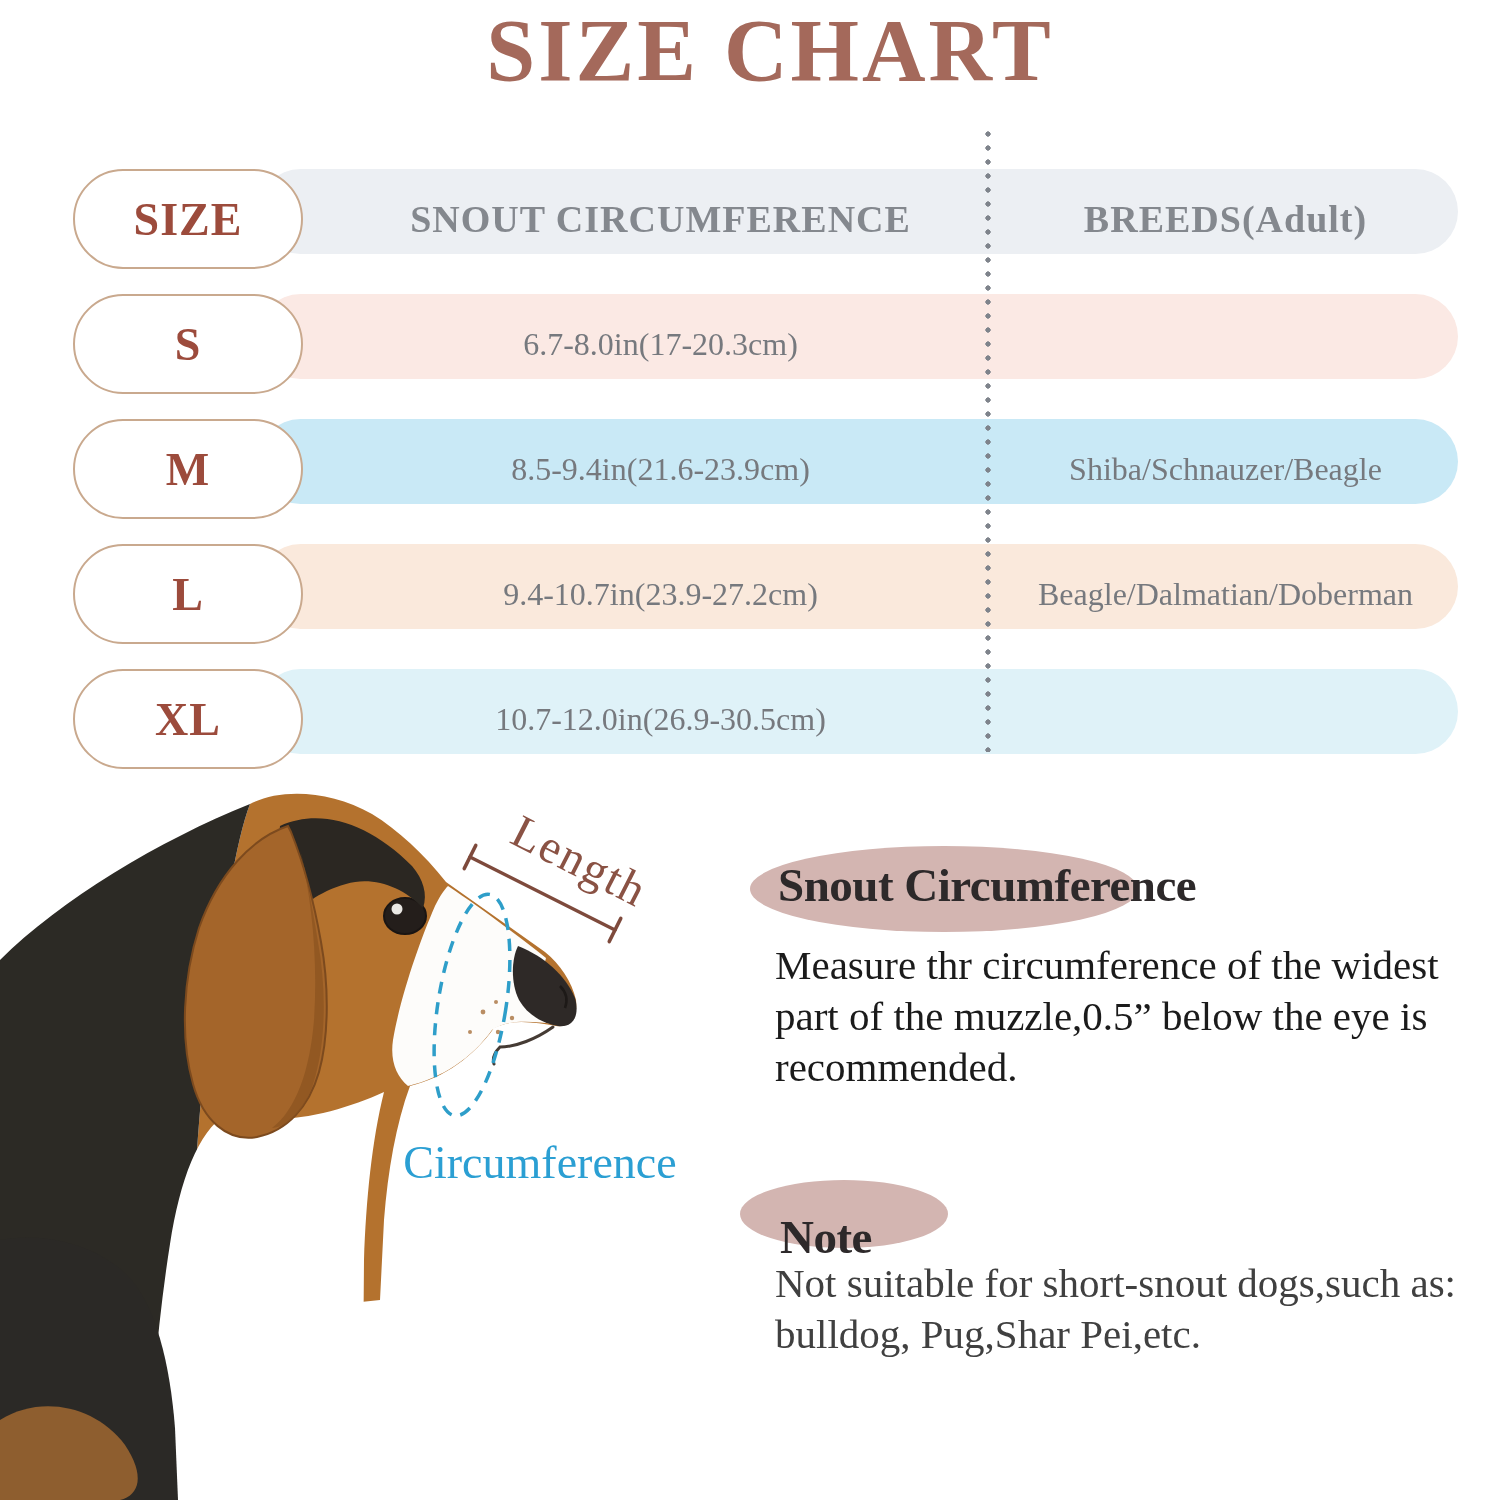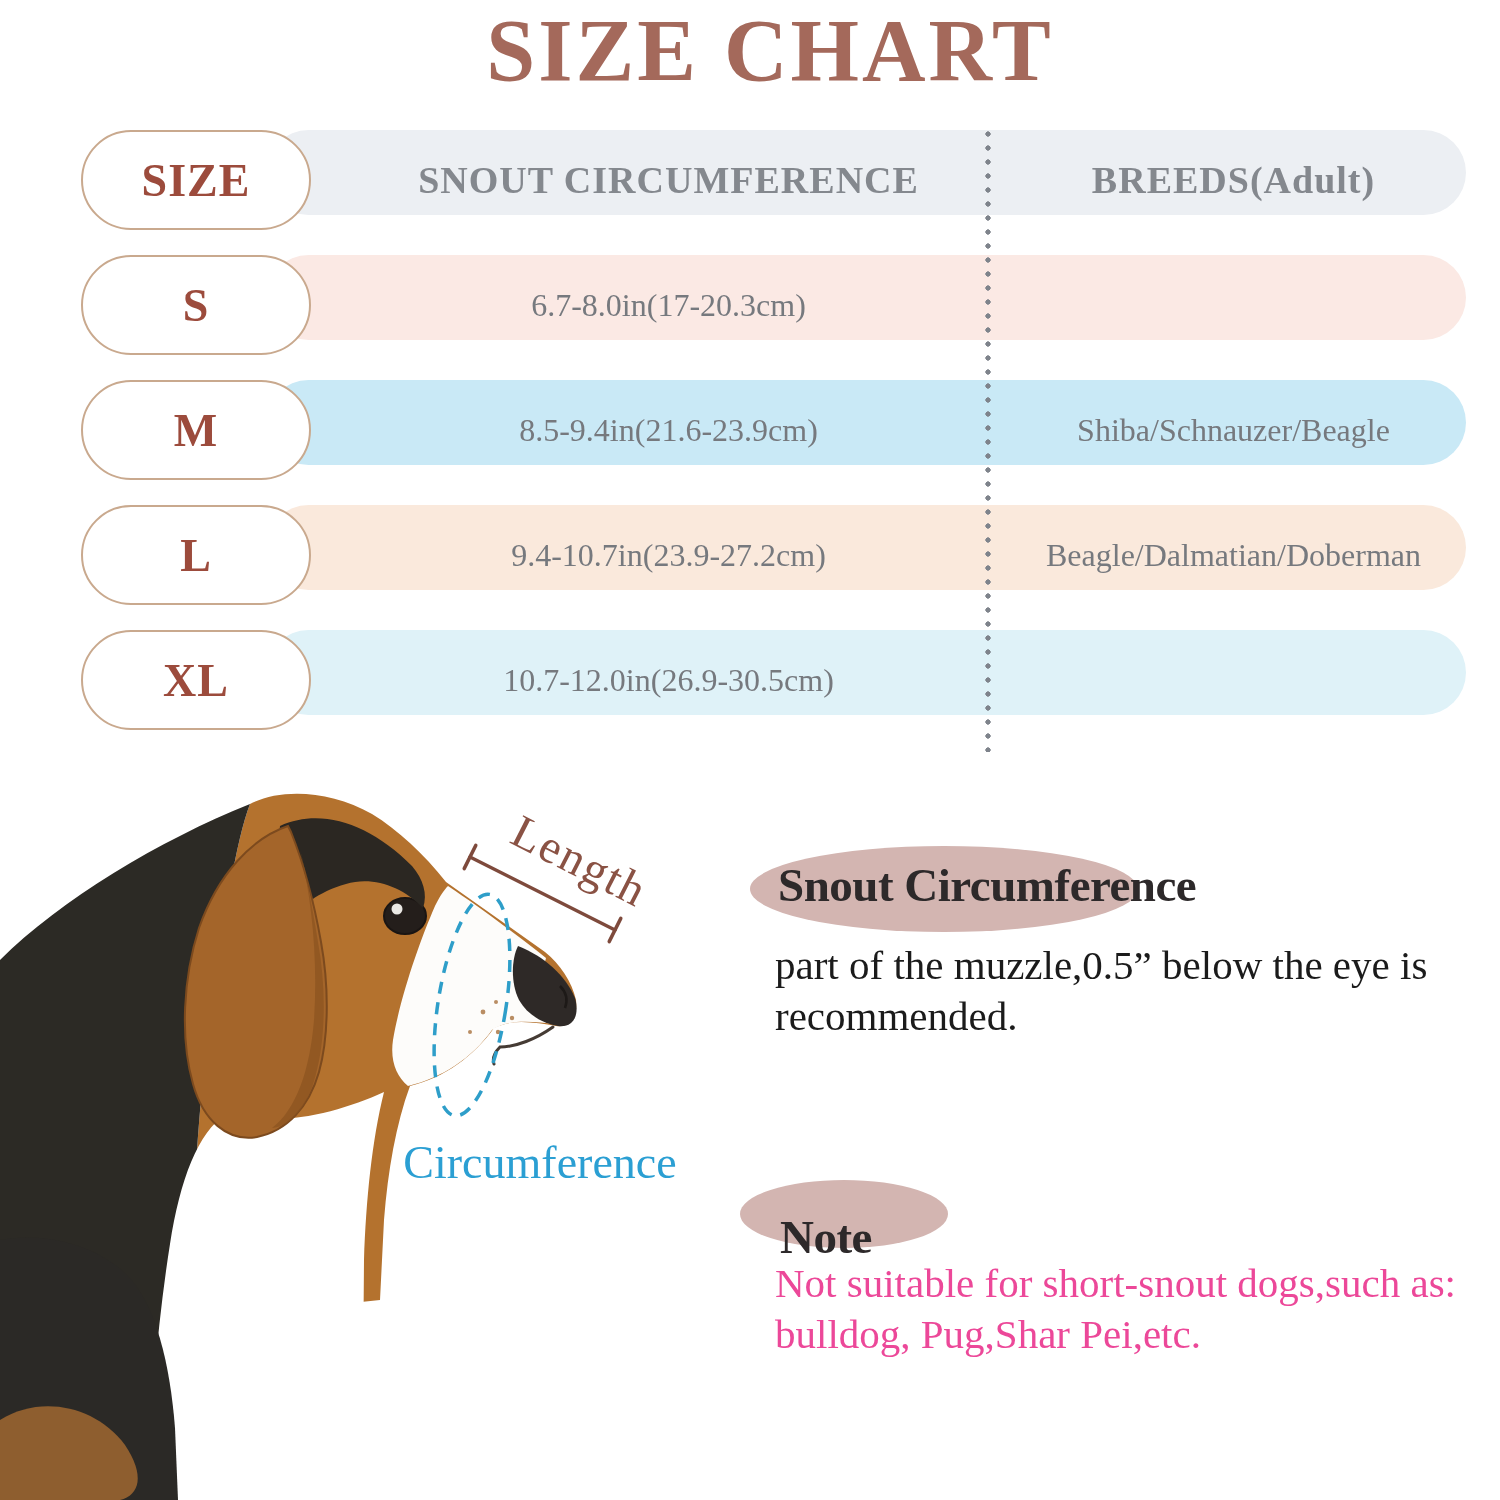--- a/index.html
+++ b/index.html
@@ -4,21 +4,21 @@
 <style>
   html,body{margin:0;padding:0;background:#fff;}
   .page{position:relative;width:1500px;height:1500px;background:#ffffff;overflow:hidden;
         font-family:"Liberation Serif", serif;}
 
   
   .title{position:absolute;top:0px;left:0;width:1540px;margin:0;text-align:center;
          font-size:88px;font-weight:bold;letter-spacing:3px;}
 
   
-  .row{position:absolute;left:81px;width:1385px;height:85px;}
+  .row{position:absolute;left:73px;width:1385px;height:85px;margin-top:39px;}
   .band{position:absolute;left:185px;right:0;top:0;bottom:0;border-radius:52px;z-index:1;}
   .pill{position:absolute;left:0;top:0;width:230px;height:100px;background:#fff;
         border:2.5px solid #C9A98E;border-radius:52px;box-sizing:border-box;
         display:flex;align-items:center;justify-content:center;z-index:2;}
   .size-letter{font-size:46px;font-weight:bold;letter-spacing:1px;}
   .cell{position:absolute;top:0;height:100px;display:flex;align-items:center;justify-content:center;
         color:#76797E;font-size:32px;z-index:1;text-align:center;}
   .cell-snout{left:260px;width:655px;}
   .cell-breeds{left:920px;right:0;}
   .header .cell{color:#84888E;font-weight:bold;font-size:38px;letter-spacing:1px;}
@@ -147,24 +147,25 @@
       <line x1="620.8" y1="138.4" x2="609.2" y2="161.6"></line>
     </g>
 
     <text class="svg-label" x="508" y="62" transform="rotate(27 508 62)" font-size="47" letter-spacing="2" style="fill: rgb(138, 82, 68);">Length</text>
     <text class="svg-label" x="540" y="398" text-anchor="middle" font-size="46" style="fill: rgb(43, 159, 211);">Circumference</text>
   </svg>
 
   <div class="hl hl-snout" style="background: rgb(211, 181, 177);"></div>
   <div class="section-heading heading-snout" style="color: rgb(45, 41, 42);">Snout Circumference</div>
   <div class="para para-snout" style="color: rgb(27, 27, 27);">
+    <div>Measure thr circumference of the widest</div>
     <div>part of the muzzle,0.5” below the eye is</div>
     <div>recommended.</div>
   </div>
 
   <div class="hl hl-note" style="background: rgb(211, 181, 177);"></div>
   <div class="section-heading heading-note" style="color: rgb(45, 41, 42); margin-top: 20px;">Note</div>
-  <div class="para para-note" style="color: #ec4899;">
+  <div class="para para-note" style="color: #404040;">
     <div>Not suitable for short-snout dogs,such as:</div>
     <div>bulldog, Pug,Shar Pei,etc.</div>
   </div>
 
 </div>
 
 </body></html>

